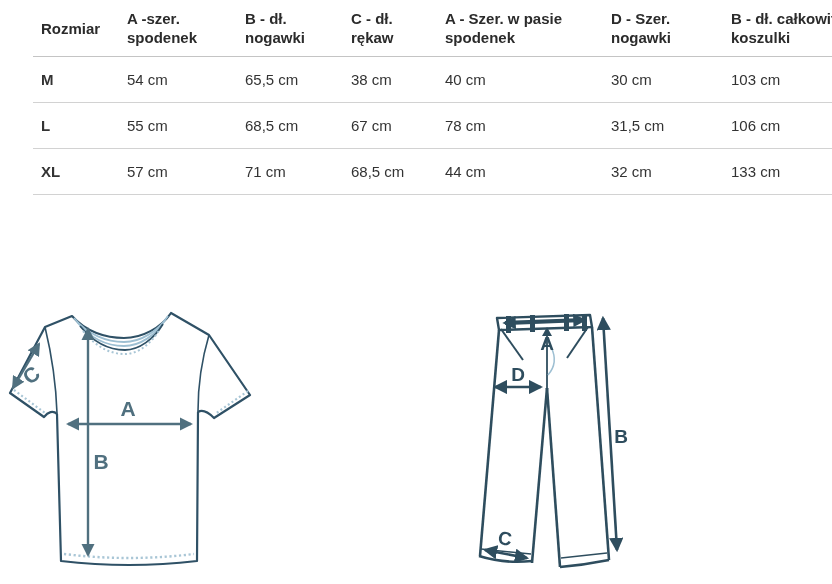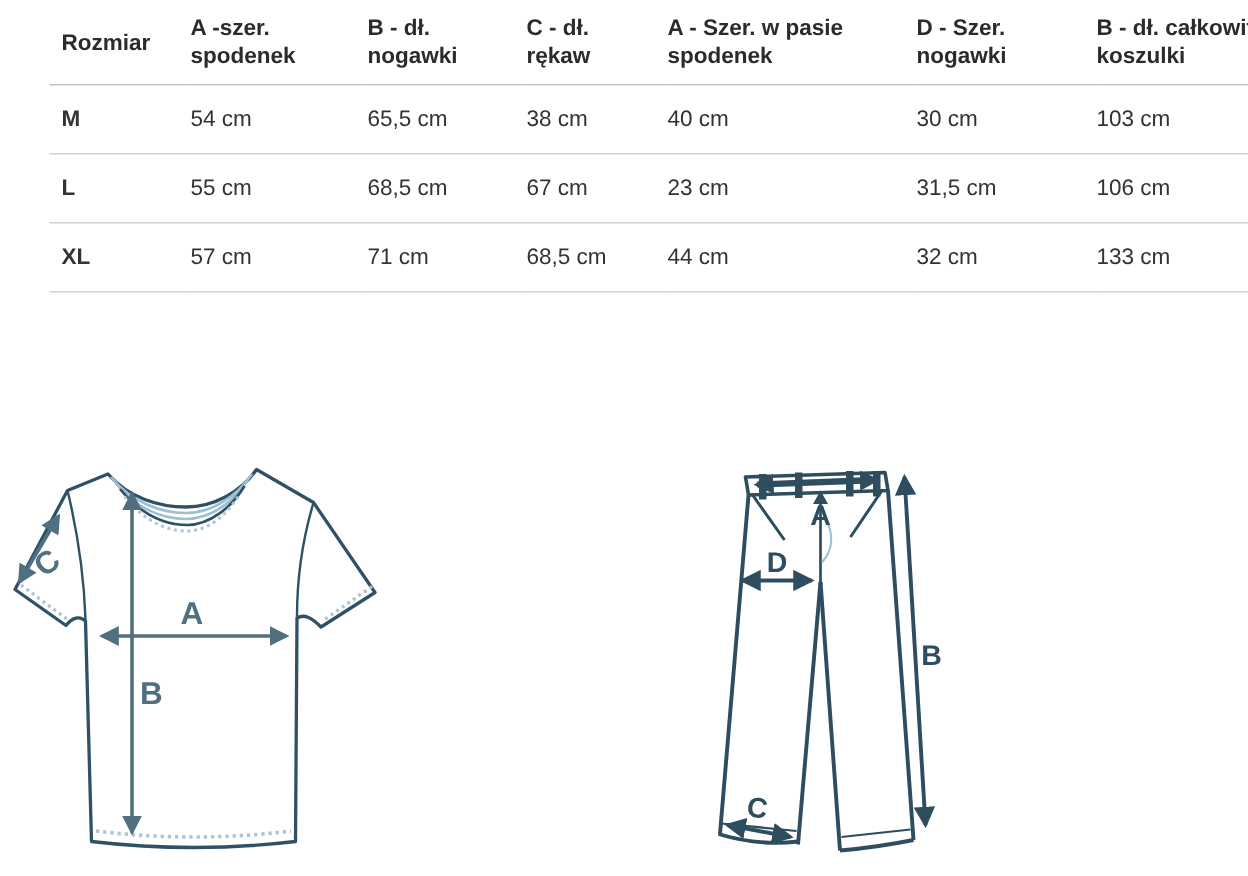--- a/index.html
+++ b/index.html
@@ -91,21 +91,21 @@
         <td>38 cm</td>
         <td>40 cm</td>
         <td>30 cm</td>
         <td>103 cm</td>
       </tr>
       <tr>
         <td class="size-col">L</td>
         <td>55 cm</td>
         <td>68,5 cm</td>
         <td>67 cm</td>
-        <td>23 cm</td>
+        <td>78 cm</td>
         <td>31,5 cm</td>
         <td>106 cm</td>
       </tr>
       <tr>
         <td class="size-col">XL</td>
         <td>57 cm</td>
         <td>71 cm</td>
         <td>68,5 cm</td>
         <td>44 cm</td>
         <td>32 cm</td>

